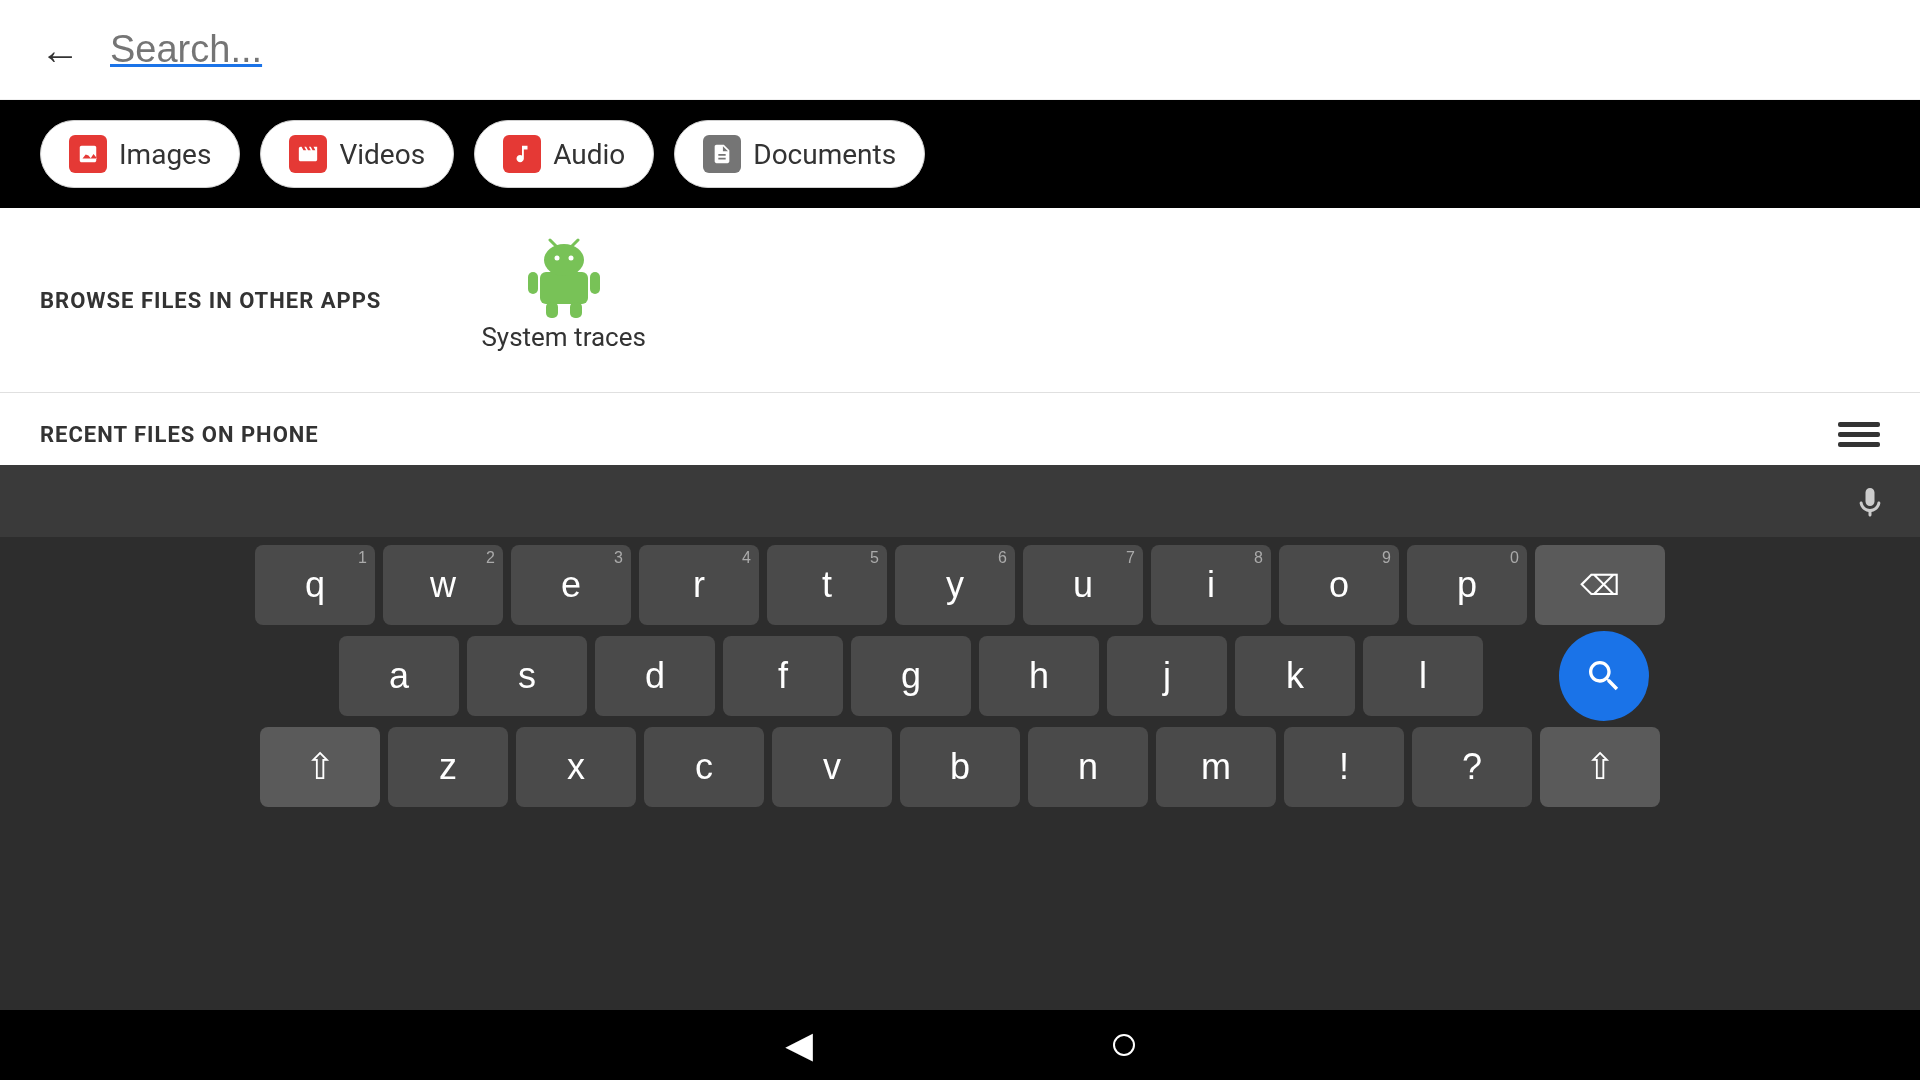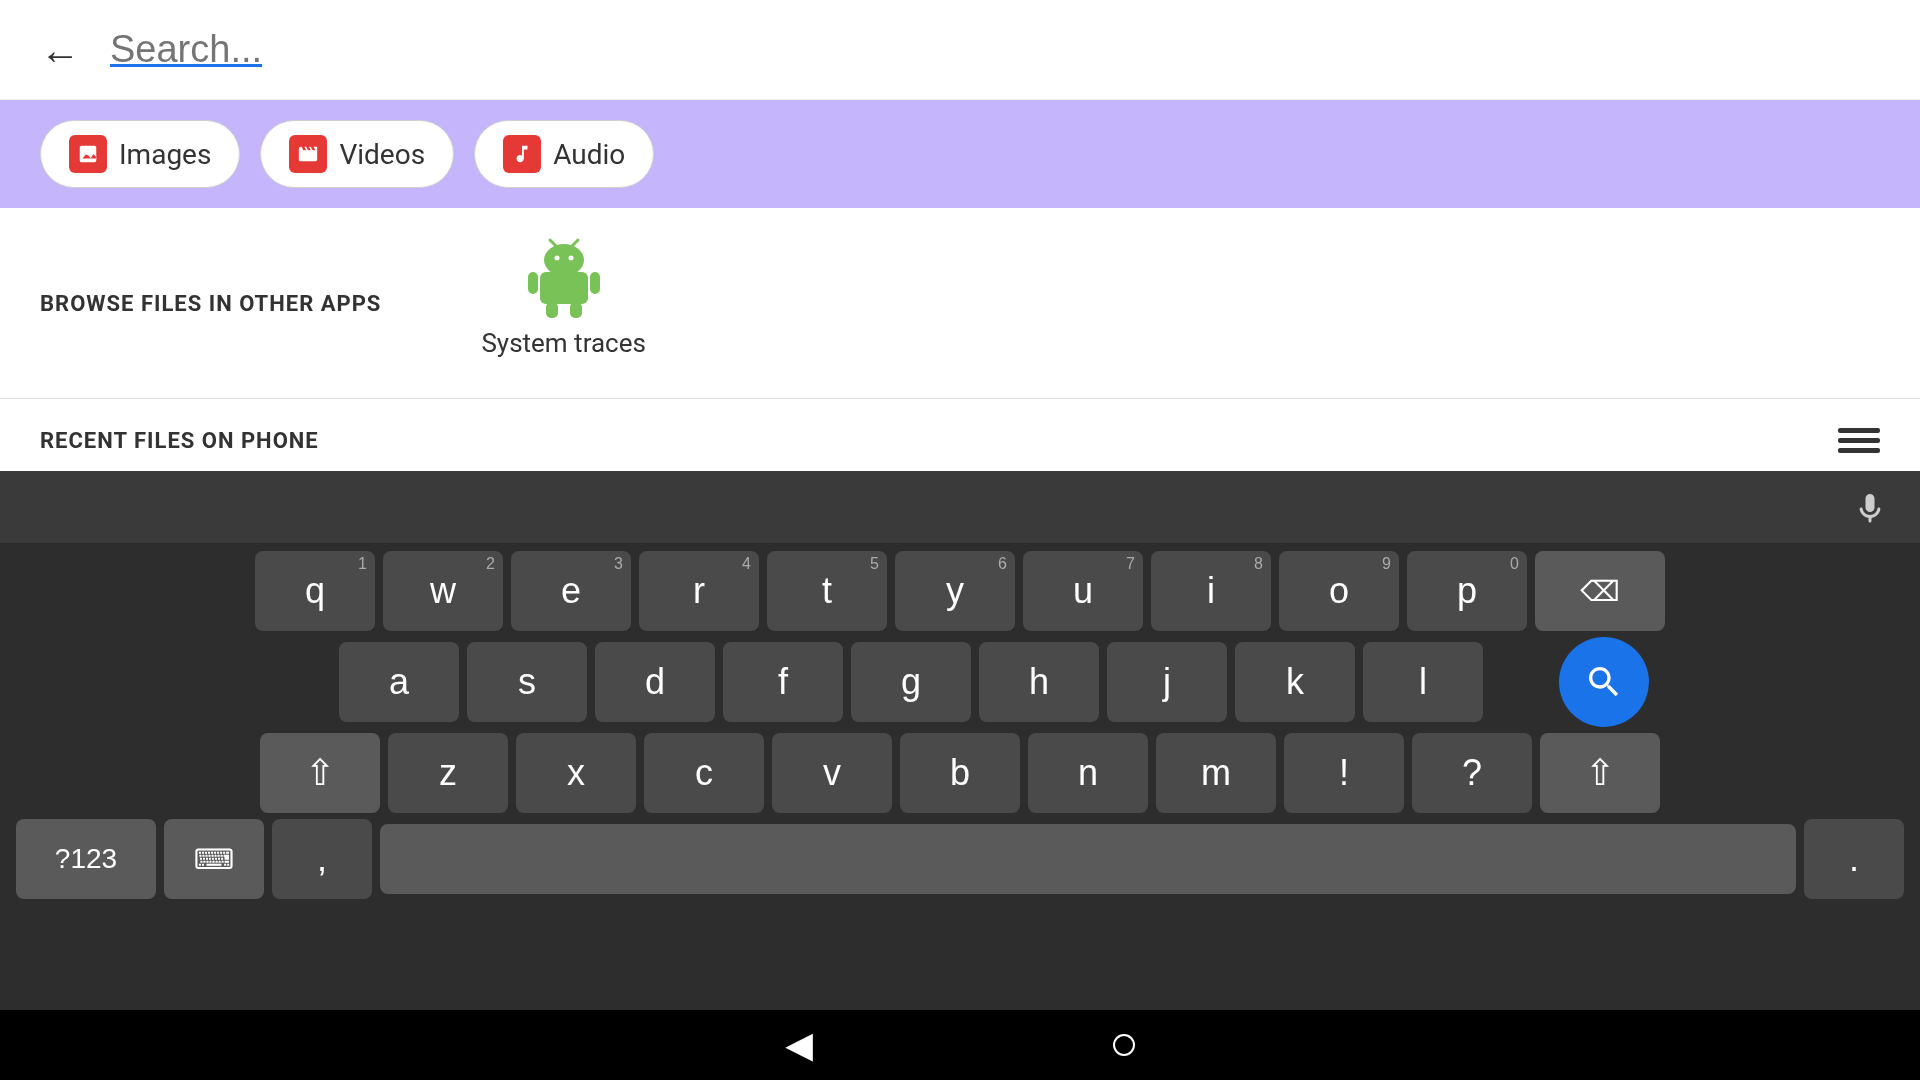--- a/index.html
+++ b/index.html
@@ -40,21 +40,21 @@
       caret-color: #1a73e8;
       background: transparent;
       text-decoration: underline;
     }
 
     
     .filter-row {
       display: flex;
       gap: 20px;
       padding: 20px 40px;
-      background: #c4b5fd;
+      background: #000000;
     }
     .chip {
       display: flex;
       align-items: center;
       gap: 12px;
       padding: 14px 28px;
       border: 1.5px solid #d0d0d0;
       border-radius: 50px;
       font-size: 28px;
       cursor: pointer;
@@ -101,21 +101,21 @@
       cursor: pointer;
     }
     .android-icon {
       width: 80px;
       height: 80px;
       position: relative;
     }
     .app-label {
       font-size: 26px;
       color: #333;
-      margin-top: 10px;
+      margin-top: 4px;
     }
 
     
     .recent-header {
       display: flex;
       align-items: center;
       justify-content: space-between;
       padding: 20px 40px 10px;
       border-top: 1px solid #e0e0e0;
     }
@@ -290,20 +290,28 @@
     </div>
     <span>Videos</span>
   </div>
   <div class="chip">
     <div class="chip-icon audio">
       <svg viewBox="0 0 24 24">
           <path d="M12 3v10.55c-.59-.34-1.27-.55-2-.55-2.21 0-4 1.79-4 4s1.79 4 4 4 4-1.79 4-4V7h4V3h-6z"></path>
         </svg>
     </div>
     <span>Audio</span>
+  </div>
+  <div class="chip">
+    <div class="chip-icon documents">
+      <svg viewBox="0 0 24 24">
+          <path d="M14 2H6c-1.1 0-2 .9-2 2v16c0 1.1.9 2 2 2h12c1.1 0 2-.9 2-2V8l-6-6zm2 16H8v-2h8v2zm0-4H8v-2h8v2zm-3-5V3.5L18.5 9H13z"></path>
+        </svg>
+    </div>
+    <span>Documents</span>
   </div>
 </div>
 
 <div class="browse-area">
   <div class="section-header">BROWSE FILES IN OTHER APPS</div>
   <div class="app-item">
 
     <div class="android-icon">
       <svg viewBox="0 0 80 80" width="80" height="80">
 
@@ -389,27 +397,20 @@
       <button class="key">c</button>
       <button class="key">v</button>
       <button class="key">b</button>
       <button class="key">n</button>
       <button class="key">m</button>
       <button class="key">!</button>
       <button class="key">?</button>
       <button class="key shift-key">⇧</button>
     </div>
 
-    <div class="key-row">
-      <button class="key num123-key">?123</button>
-      <button class="key keyboard-key">⌨</button>
-      <button class="key comma-key">,</button>
-      <button class="key space-key"></button>
-      <button class="key period-key">.</button>
-    </div>
   </div>
 </div>
 
 <div class="bottom-nav">
   <button class="nav-btn">
     <span class="nav-back">◀</span>
   </button>
   <button class="nav-btn">
     <div class="nav-home"></div>
   </button>

